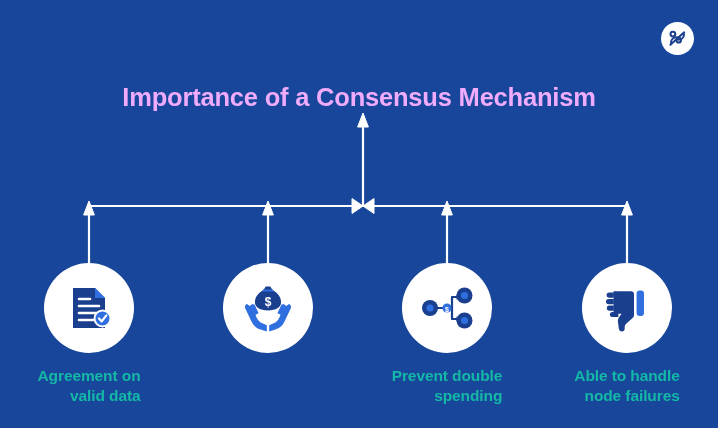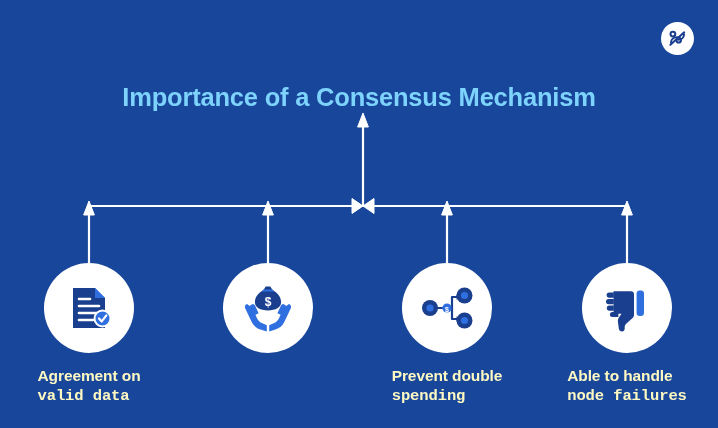--- a/index.html
+++ b/index.html
@@ -35,21 +35,21 @@
   }
   #brand-logo svg { display: block; }
 
   
   #page-title {
     position: absolute;
     top: 81px;
     left: 0;
     width: 718px;
     text-align: center;
-    color: #7dd3fc;
+    color: #f0abfc;
     font-size: 25.5px;
     font-weight: bold;
     letter-spacing: -0.2px;
     line-height: 32px;
     white-space: nowrap;
   }
 
   
   #connectors {
     position: absolute;
@@ -74,28 +74,28 @@
     height: 90px;
     border-radius: 50%;
     background: #ffffff;
     display: flex;
     align-items: center;
     justify-content: center;
   }
   .node-circle svg { display: block; }
   .node-label {
     margin-top: 13px;
-    text-align: left;
-    color: #fef9c3;
+    text-align: right;
+    color: #14b8a6;
     font-size: 15.5px;
     font-weight: bold;
     line-height: 20px;
     letter-spacing: -0.1px;
   }
-  .node-label .l2 { display: block; font-family: Liberation Mono, monospace; }
+  .node-label .l2 { display: block; }
 </style>
 </head>
 <body>
 
 <div id="infographic">
 
   <div id="brand-logo">
     <span>
       <svg width="23" height="23" viewBox="0 0 24 24">
         <g fill="none" stroke="#1a3f8f" stroke-width="2.1" stroke-linecap="round">

